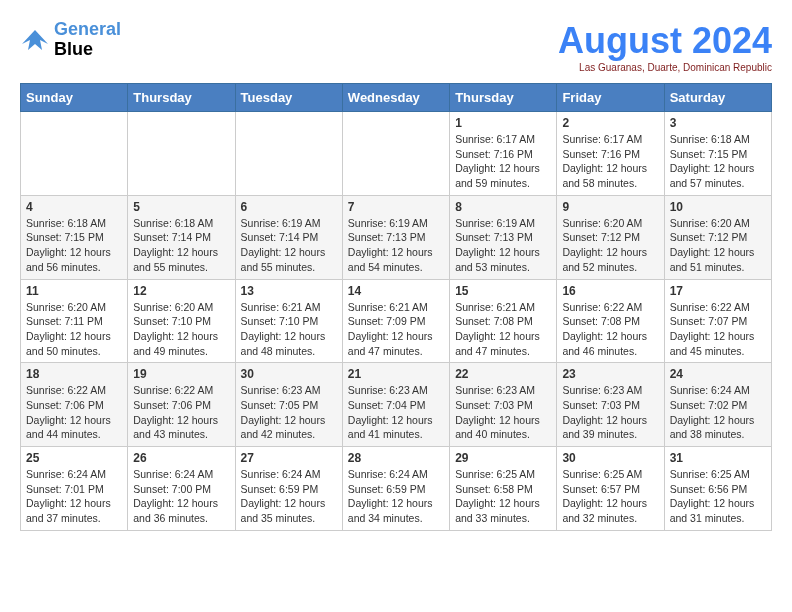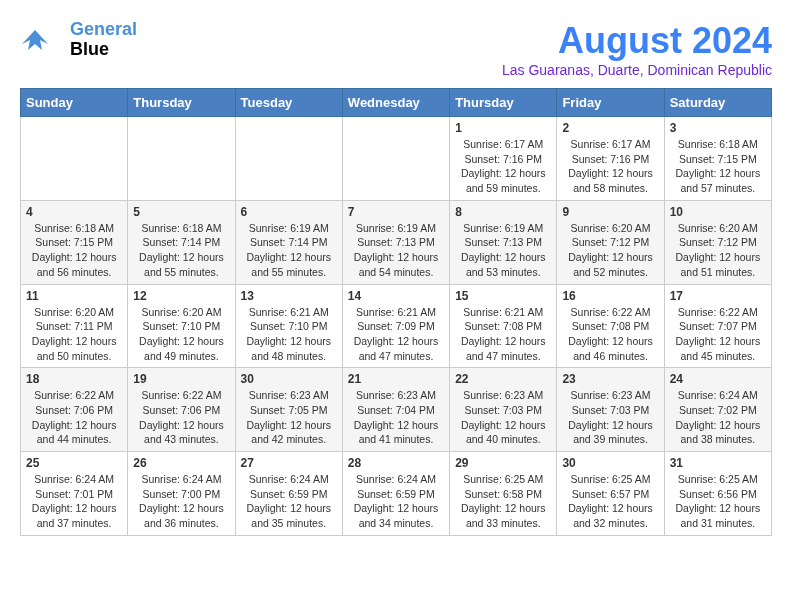--- a/index.html
+++ b/index.html
@@ -19,40 +19,39 @@
     .logo {
       display: flex;
       align-items: center;
       gap: 4px;
     }
     .logo-text {
       font-size: 18px;
       font-weight: bold;
       color: #333;
       line-height: 1.1;
-      margin-left: 16px;
     }
     .logo-text span {
       color: #4a90d9;
     }
     .logo-bird {
       width: 30px;
       height: 28px;
     }
     .title-block {
       text-align: right;
     }
     .month-year {
       font-size: 36px;
       font-weight: bold;
       color: #3b82f6;
     }
     .location {
-      font-size: 14px;
-      color: #6d28d9;
+      font-size: 10px;
+      color: #7f1d1d;
       margin-left: 48px;
     }
     .calendar {
       width: 100%;
       border-collapse: collapse;
       font-size: 11px;
     }
     .calendar th {
       background-color: #4a7fc1;
       color: #fff;
@@ -76,21 +75,20 @@
       font-weight: bold;
       font-size: 12px;
       color: #333;
       display: block;
       margin-bottom: 2px;
     }
     .day-info {
       color: #333;
       font-size: 10.5px;
       line-height: 1.4;
-      text-align: center;
     }
     .empty-cell {
       background: #fff !important;
     }
   </style>
 </head>
 <body>
 
 <div class="header">
   <div class="logo">

